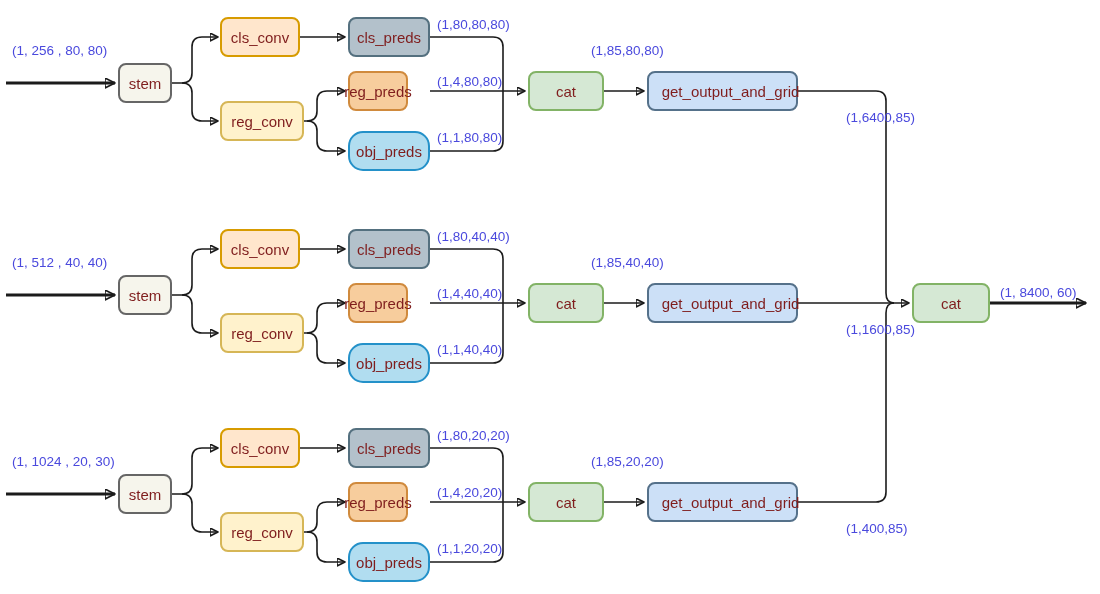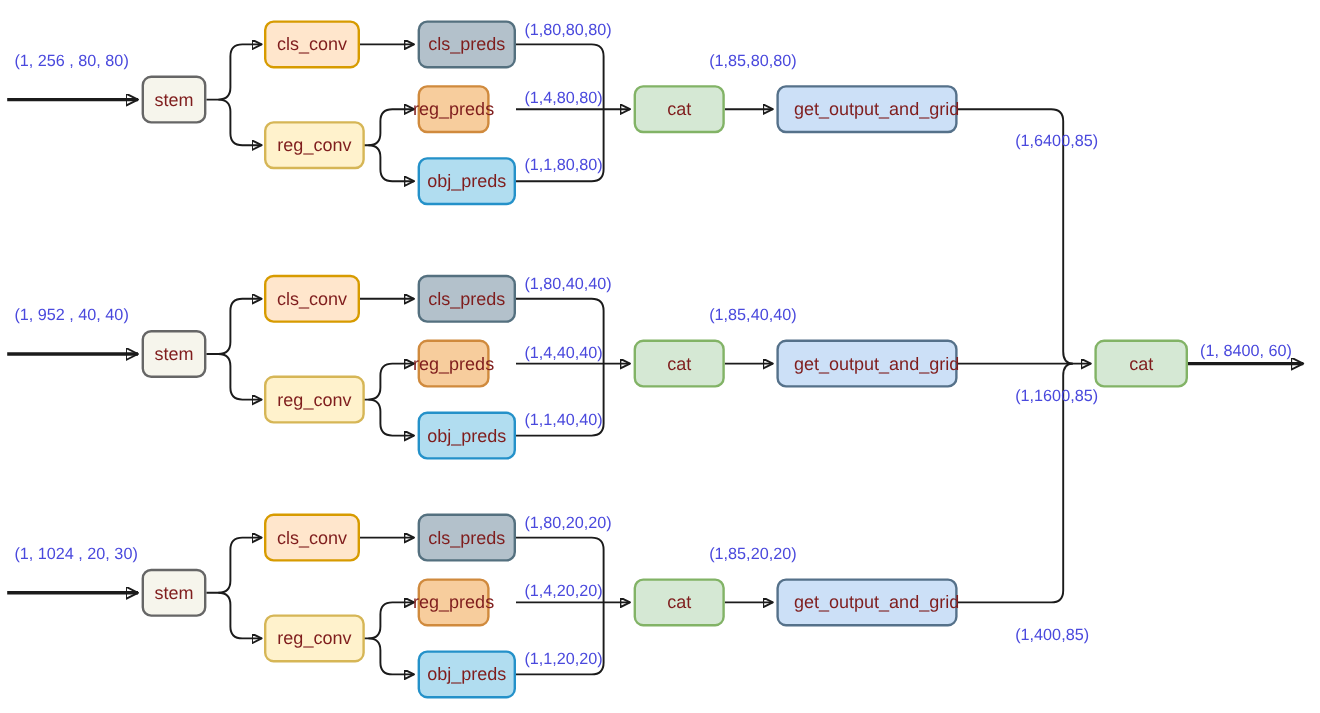--- a/index.html
+++ b/index.html
@@ -22,21 +22,21 @@
     border-radius:8px;
     border:2px solid #888;
     font-size:15px;color:#7f1d1d;
     white-space:nowrap;
   }
   .stem{left:118px;top:53px;width:54px;background:var(--stem_fill);border-color:var(--stem_stroke);}
   .cls-conv{left:220px;top:7px;width:80px;background:var(--cls_conv_fill);border-color:var(--cls_conv_stroke);}
   .reg-conv{left:220px;top:91px;width:84px;background:var(--reg_conv_fill);border-color:var(--reg_conv_stroke);}
   .cls-preds{left:348px;top:7px;width:82px;background:var(--cls_preds_fill);border-color:var(--cls_preds_stroke);text-align:right;}
   .reg-preds{left:348px;top:61px;width:60px;background:var(--reg_preds_fill);border-color:var(--reg_preds_stroke);}
-  .obj-preds{left:348px;top:121px;width:82px;background:var(--obj_preds_fill);border-color:var(--obj_preds_stroke);}
+  .obj-preds{left:348px;top:121px;width:82px;background:var(--obj_preds_fill);border-color:var(--obj_preds_stroke);border-radius:15px;}
   .cat-box{left:528px;top:61px;width:76px;background:var(--cat_fill);border-color:var(--cat_stroke);}
   .grid-box{left:647px;top:61px;width:151px;background:var(--grid_fill);border-color:var(--grid_stroke);padding-left:16px;}
   .final-cat{left:912px;top:283px;width:78px;background:var(--cat_fill);border-color:var(--cat_stroke);}
   .shape-label{
     position:absolute;
     font-size:13.5px;color:var(--label_text,#4a49dd);
     white-space:nowrap;
   }
   .in-label{left:12px;top:33px;}
   .cls-label{left:437px;top:7px;}
@@ -117,21 +117,21 @@
     <div class="node cat-box">cat</div>
     <div class="node grid-box">get_output_and_grid</div>
     <div class="shape-label cls-label">(1,80,80,80)</div>
     <div class="shape-label reg-label">(1,4,80,80)</div>
     <div class="shape-label obj-label">(1,1,80,80)</div>
     <div class="shape-label cat-label">(1,85,80,80)</div>
     <div class="shape-label grid-label">(1,6400,85)</div>
   </div>
 
   <div class="branch" style="top:222px">
-    <div class="shape-label in-label">(1, 952 , 40, 40)</div>
+    <div class="shape-label in-label">(1, 512 , 40, 40)</div>
     <div class="node stem">stem</div>
     <div class="node cls-conv">cls_conv</div>
     <div class="node reg-conv">reg_conv</div>
     <div class="node cls-preds">cls_preds</div>
     <div class="node reg-preds">reg_preds</div>
     <div class="node obj-preds">obj_preds</div>
     <div class="node cat-box">cat</div>
     <div class="node grid-box">get_output_and_grid</div>
     <div class="shape-label cls-label">(1,80,40,40)</div>
     <div class="shape-label reg-label">(1,4,40,40)</div>

